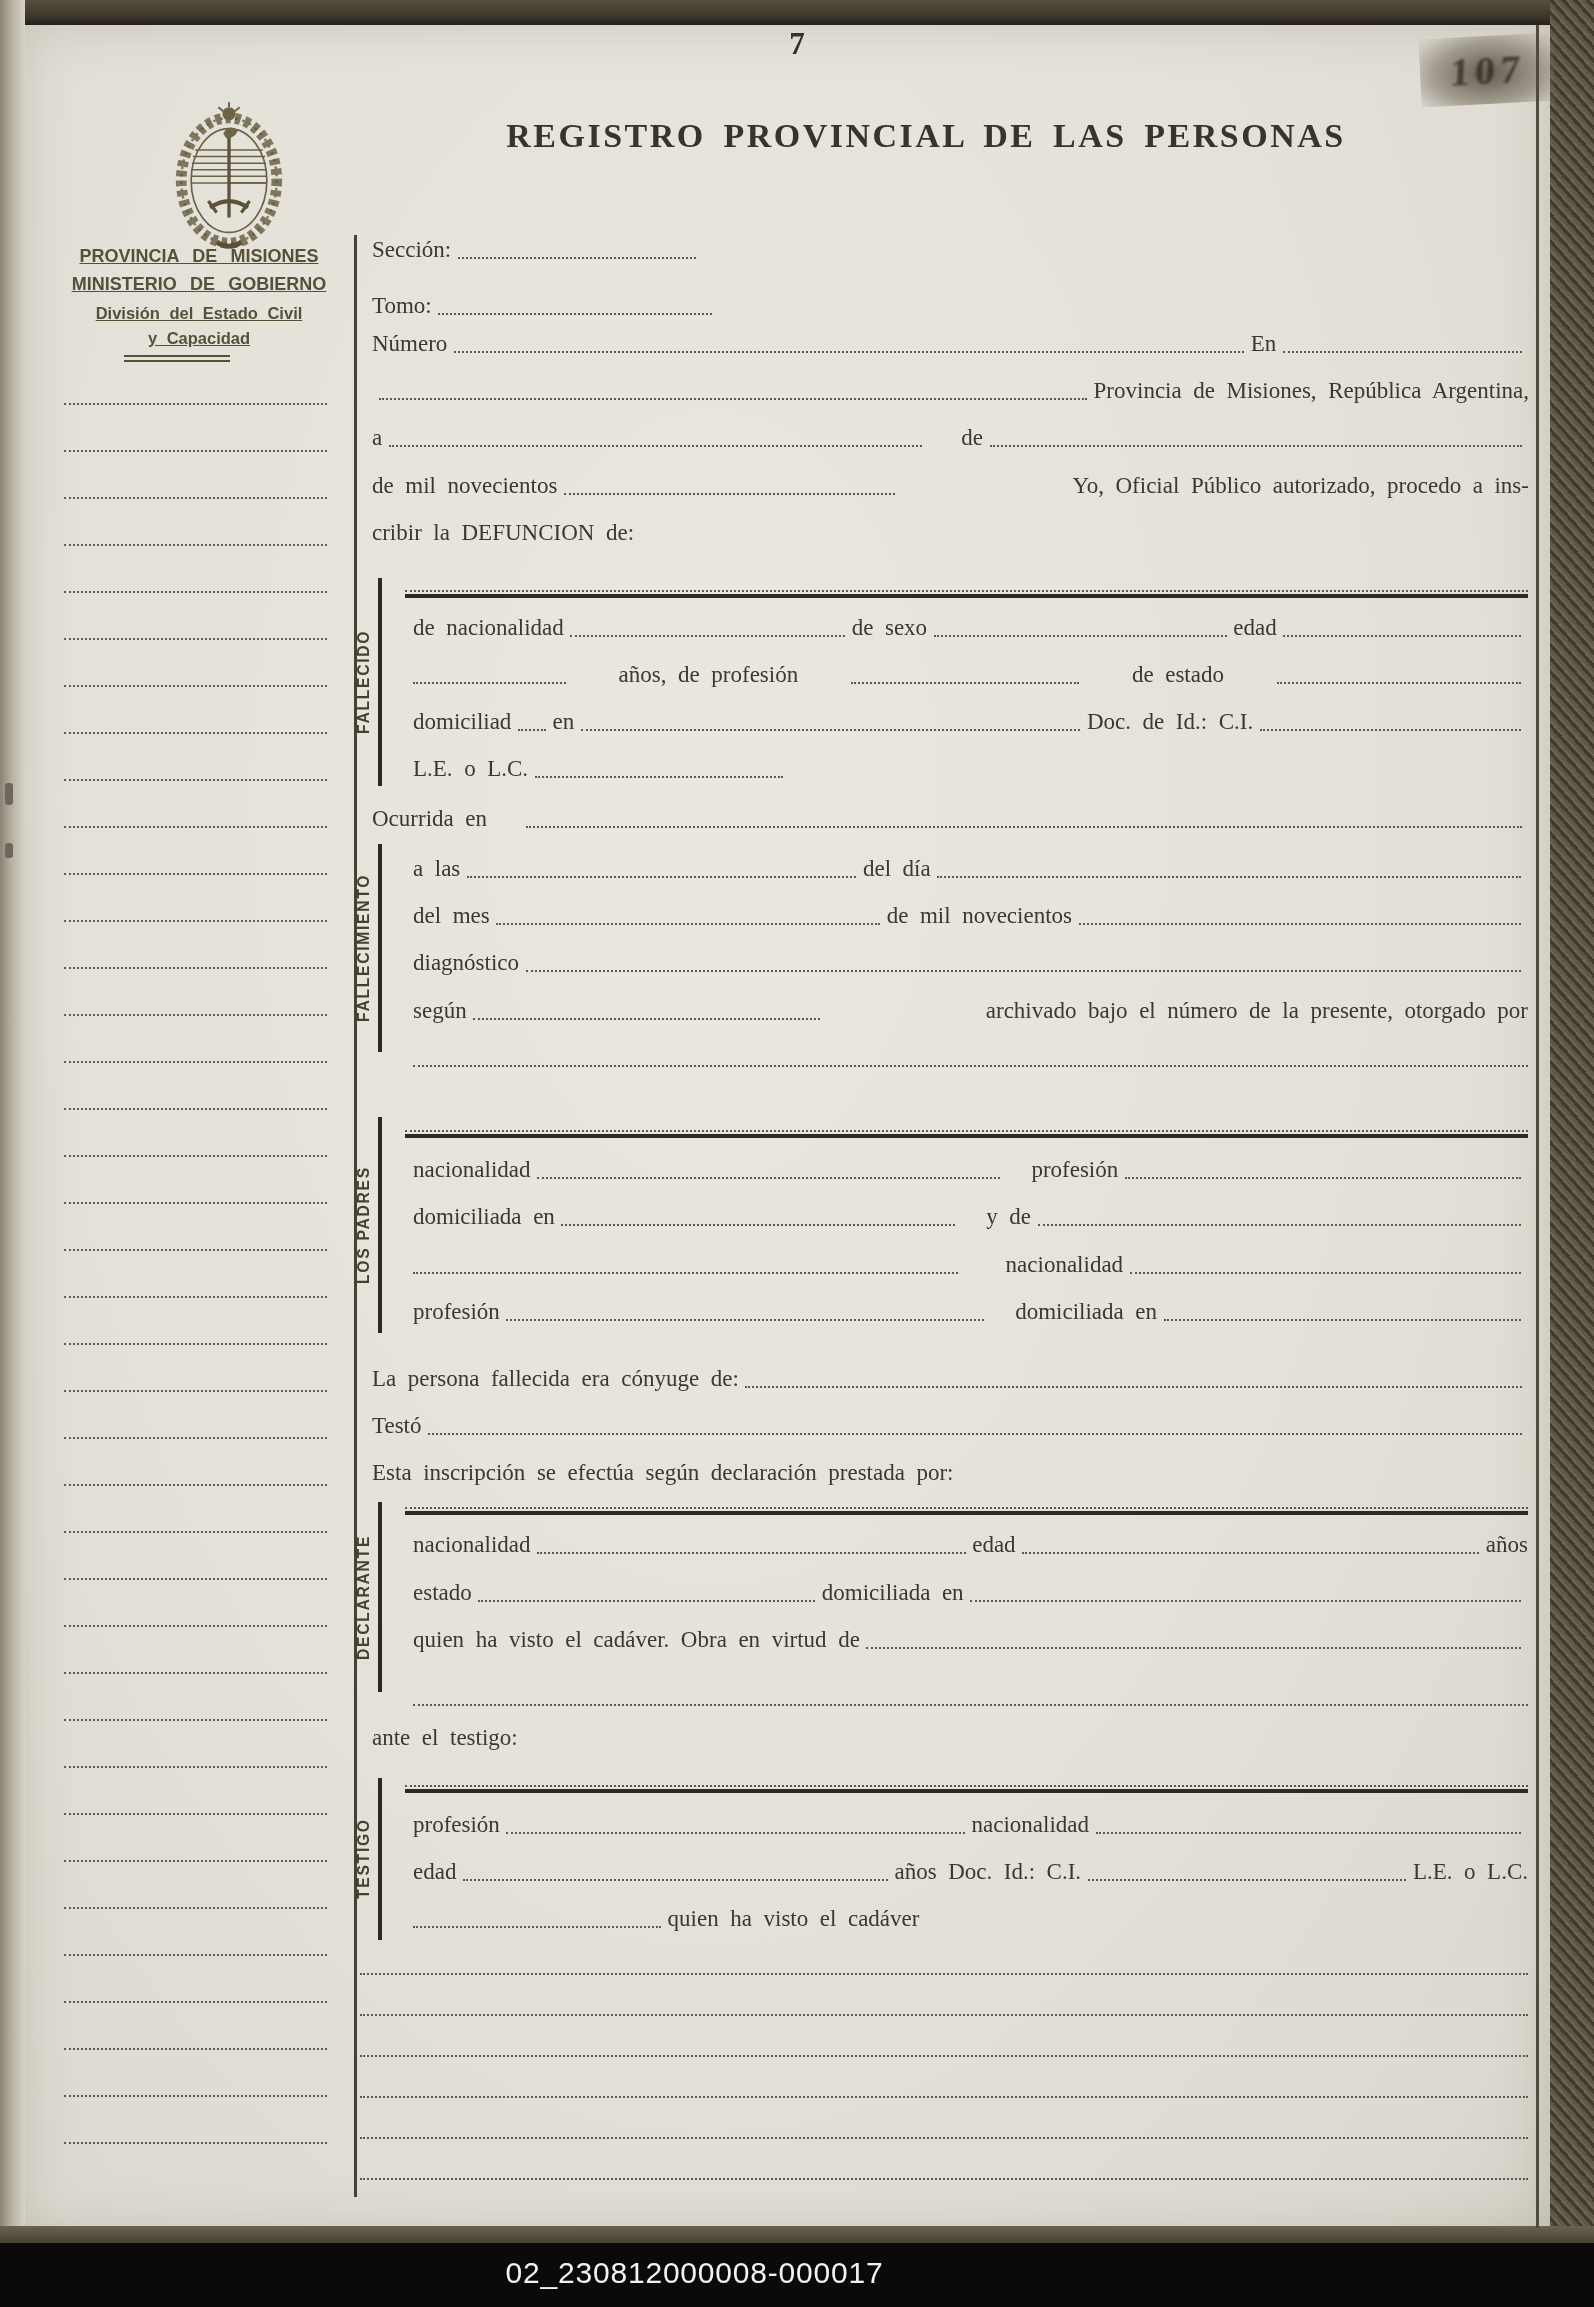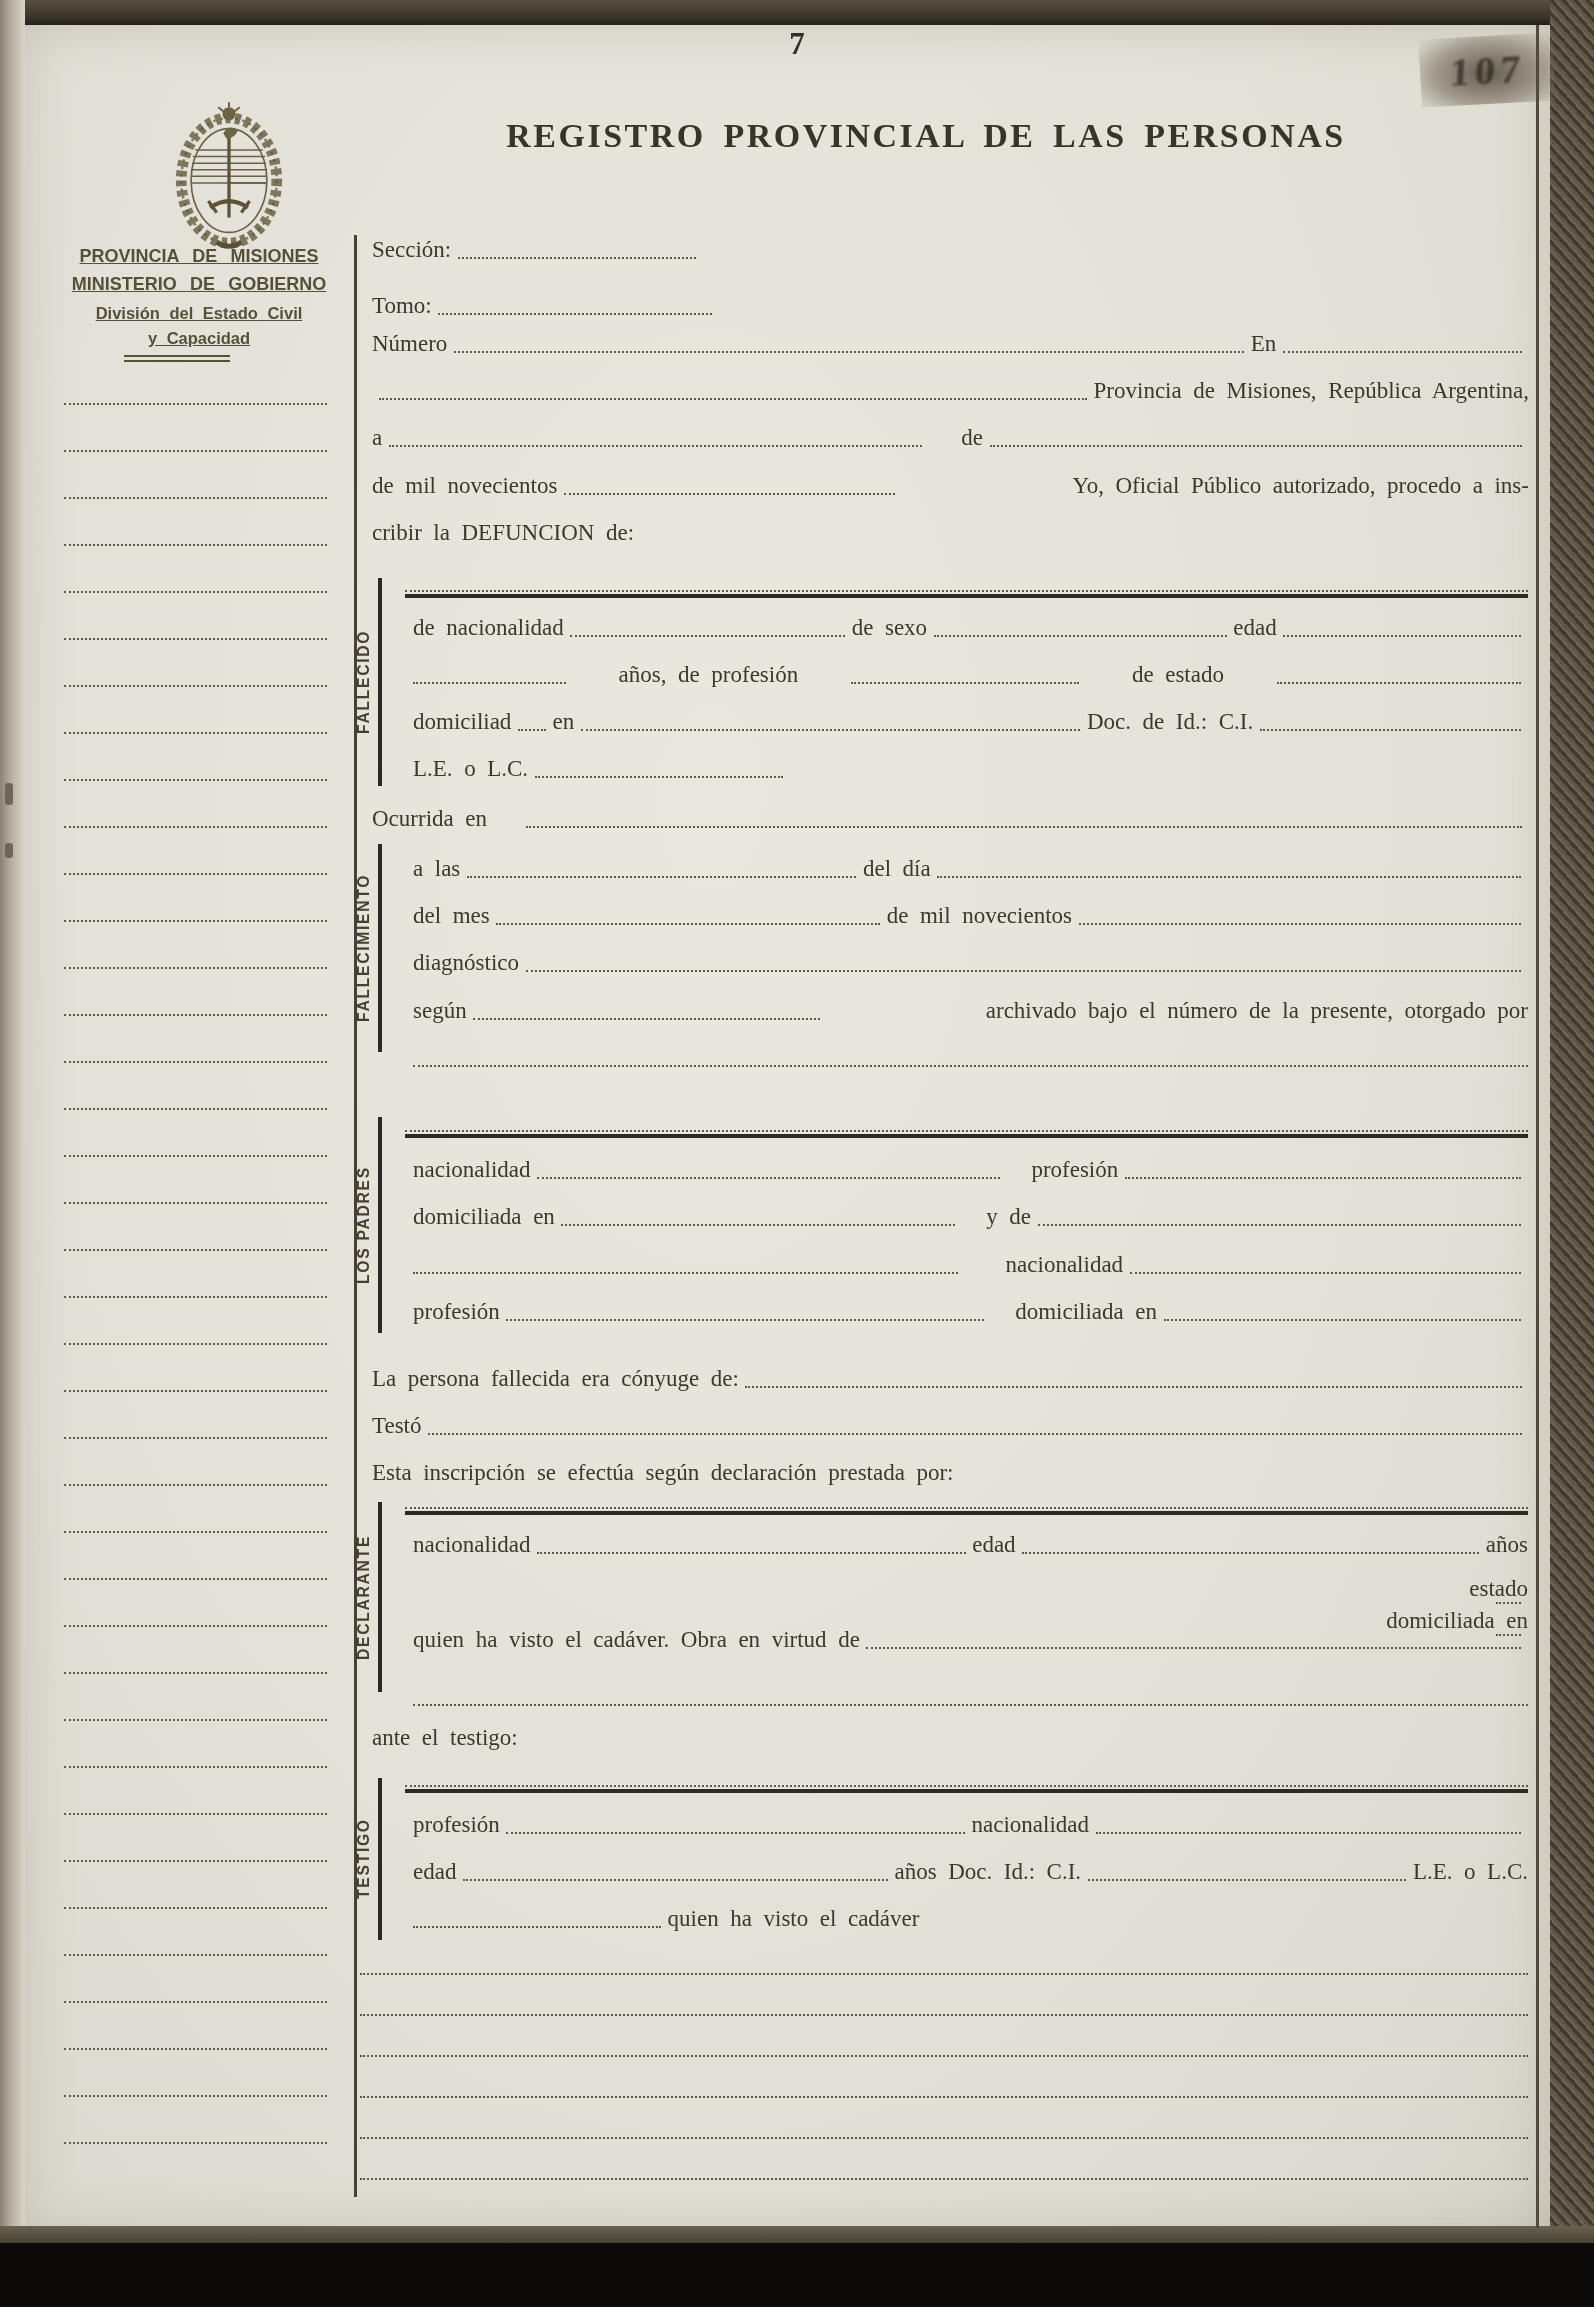--- a/index.html
+++ b/index.html
@@ -84,20 +84,21 @@
 <div id="book">
   <div id="page"></div>
 
   <div class="edge-top"></div>
   <div class="edge-left"></div>
   <div class="edge-cloth"></div>
   <div class="edge-bottombrown"></div>
   <div class="edge-bottomblack"></div>
   <div class="stitch" style="top:783px;"></div>
   <div class="stitch" style="top:843px; height:15px;"></div>
+  <div id="footer-code">02_230812000008-000017</div>
 
   <div id="page-number">7</div>
   <div id="stamp">
     <span>107</span>
   </div>
   <div id="doc-title">REGISTRO PROVINCIAL DE LAS PERSONAS</div>
 
   <svg id="coat-of-arms" width="140" height="152" viewBox="0 0 170 184">
     <ellipse cx="85" cy="95" rx="58" ry="76" fill="none" stroke="#6d6446" stroke-width="13" stroke-dasharray="7 5" opacity=".85"></ellipse>
     <ellipse cx="85" cy="95" rx="58" ry="76" fill="none" stroke="#54543a" stroke-width="3" stroke-dasharray="3 6" opacity=".7"></ellipse>
@@ -326,21 +327,21 @@
       </div>
     <div class="bracket"></div>
     <div class="nameline" style="left:45px; right:0; top:5px;"></div>
     <div class="srow" style="top:26.4px;">
       <span class="lbl">nacionalidad</span>
       <span class="blank" style="flex-grow:1.5;"></span>
       <span class="lbl">edad</span>
       <span class="blank" style="flex-grow:1.6;"></span>
       <span class="lbl">años</span>
     </div>
-    <div class="srow" style="top:74px;flex-direction:column;">
+    <div class="srow" style="top:74px;">
       <span class="lbl">estado</span>
       <span class="blank" style="flex-grow:1.1;"></span>
       <span class="lbl">domiciliada en</span>
       <span class="blank" style="flex-grow:1.8;"></span>
     </div>
     <div class="srow" style="top:121px;">
       <span class="lbl">quien ha visto el cadáver. Obra en virtud de</span>
       <span class="blank"></span>
     </div>
     <div class="srow" style="top:178px;">

